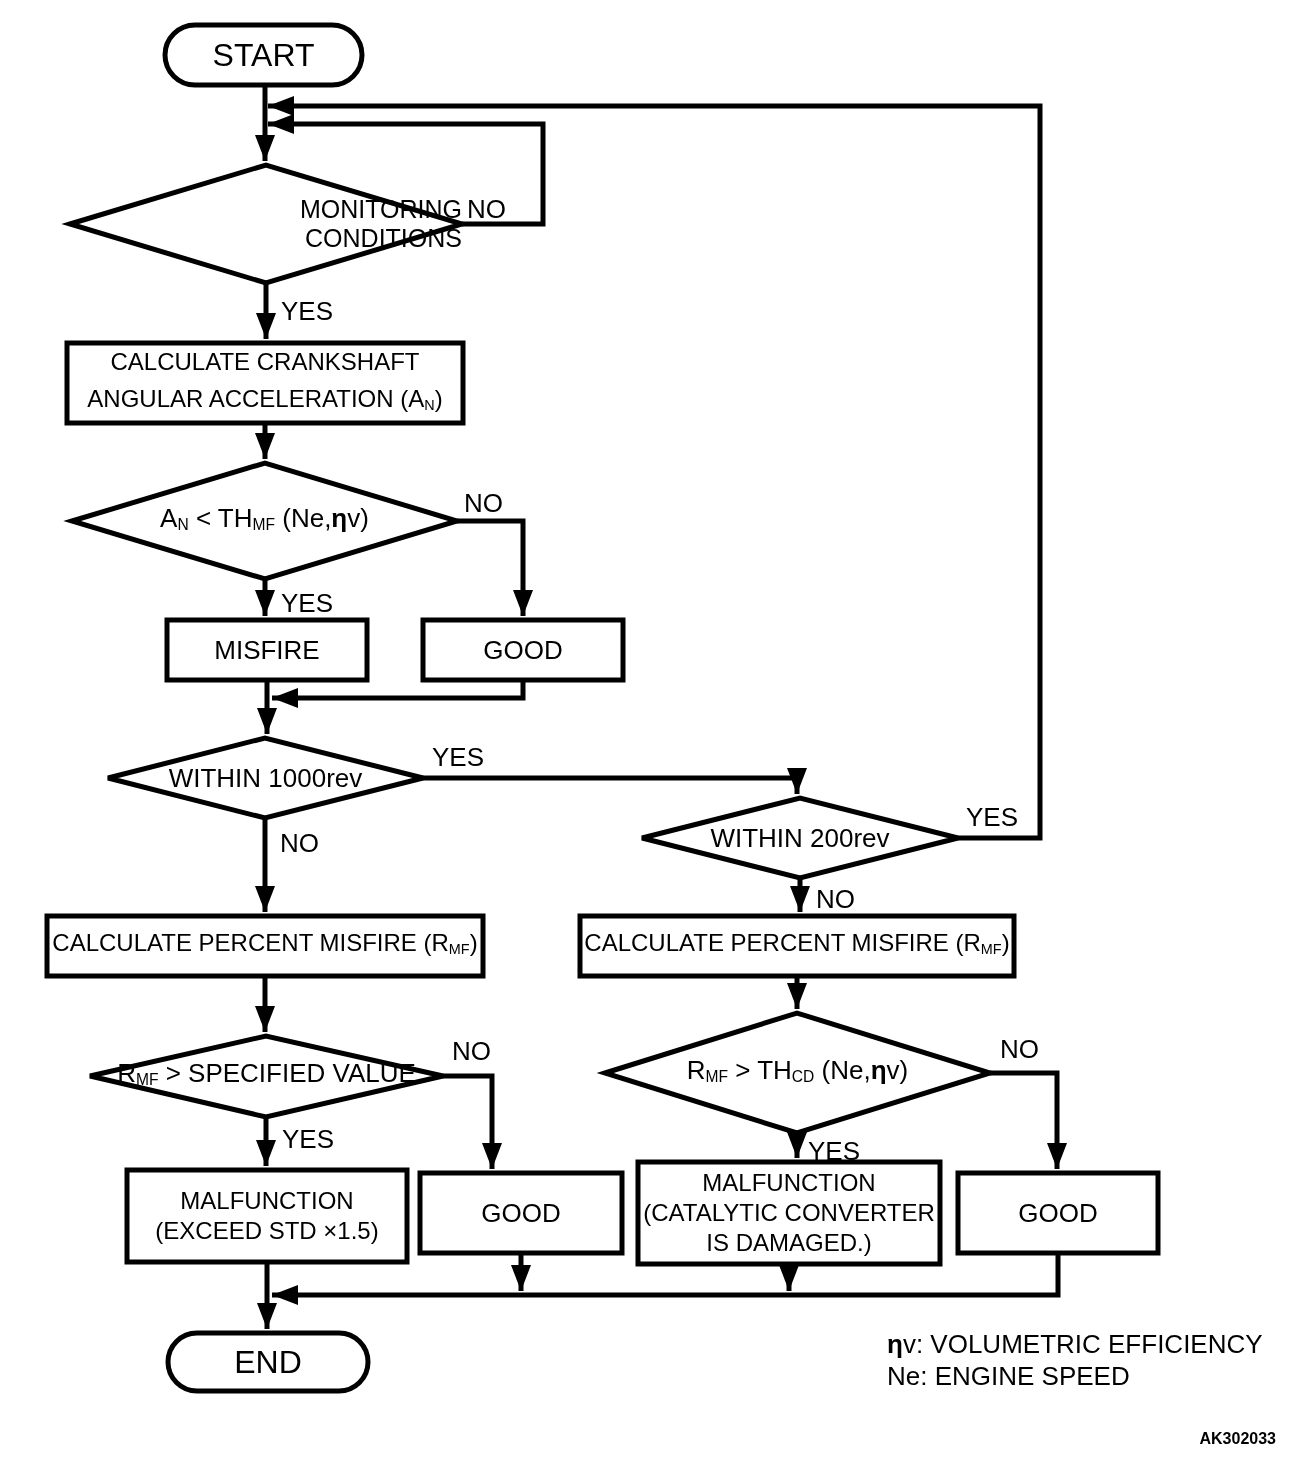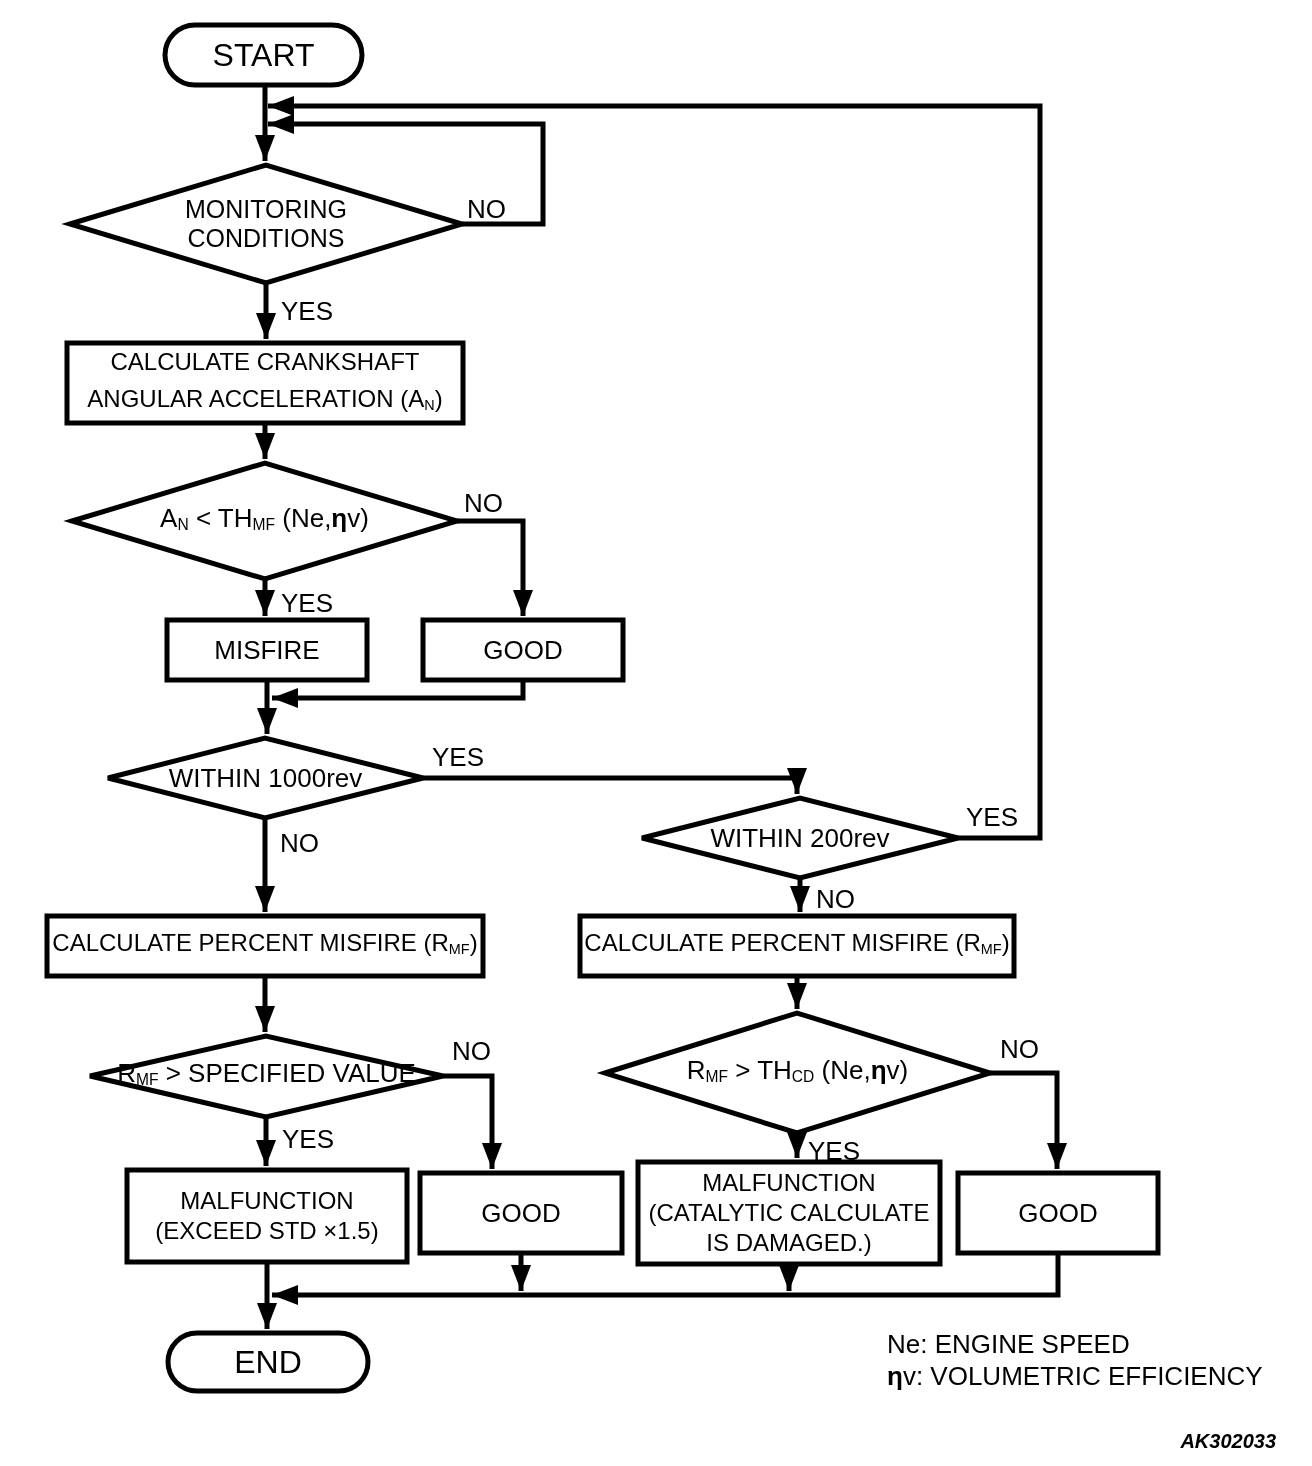--- a/index.html
+++ b/index.html
@@ -29,21 +29,21 @@
     white-space:nowrap;
   }
   .sub { font-size:0.6em; vertical-align:-0.18em; }
   .eta { font-weight:700; }
   .legend {
     position:absolute; left:887px; top:1328px;
     font-size:26px; line-height:32px; white-space:nowrap;
   }
   .figure-id {
     position:absolute; left:1100px; top:1430px; width:176px;
-    text-align:right; font-size:20px; font-weight:700;font-style:italic;
+    text-align:right; font-size:16px; font-weight:700;
   }
 </style>
 </head>
 <body>
 
 <div class="canvas">
 
   <svg class="wires" width="1312" height="1466" viewBox="0 0 1312 1466">
     <defs>
       <marker id="arrow" markerUnits="userSpaceOnUse" markerWidth="27" markerHeight="21" refX="26" refY="10" orient="auto">
@@ -95,21 +95,21 @@
         <rect x="958" y="1173" width="200" height="80"></rect>
         <rect x="168" y="1333" width="200" height="58" rx="29"></rect>
       </g>
     </g>
   </svg>
 
   <div class="node big" style="left:165px;top:25px;width:197px;height:60px;">
     <span>START</span>
   </div>
 
-  <div class="node" style="left:70px;top:165px;width:392px;height:118px;font-size:25px;">
+  <div class="node" style="left:70px;top:165px;width:392px;height:118px;font-size:25px;align-items:flex-end;">
     <span class="row">MONITORING</span>
     <span class="row">CONDITIONS</span>
   </div>
 
   <div class="node" style="left:67px;top:343px;width:396px;height:80px;gap:8px;">
     <span class="row">CALCULATE CRANKSHAFT</span>
     <span class="row"><span>ANGULAR ACCELERATION (A</span><span class="sub">N</span><span>)</span></span>
   </div>
 
   <div class="node mid" style="left:72px;top:463px;width:385px;height:116px;">
@@ -152,21 +152,21 @@
     <span class="row">MALFUNCTION</span>
     <span class="row">(EXCEED STD ×1.5)</span>
   </div>
 
   <div class="node mid" style="left:420px;top:1173px;width:202px;height:80px;">
     <span>GOOD</span>
   </div>
 
   <div class="node" style="left:638px;top:1162px;width:302px;height:102px;line-height:30px;">
     <span class="row">MALFUNCTION</span>
-    <span class="row">(CATALYTIC CALCULATE</span>
+    <span class="row">(CATALYTIC CONVERTER</span>
     <span class="row">IS DAMAGED.)</span>
   </div>
 
   <div class="node mid" style="left:958px;top:1173px;width:200px;height:80px;">
     <span>GOOD</span>
   </div>
 
   <div class="node big" style="left:168px;top:1333px;width:200px;height:58px;">
     <span>END</span>
   </div>
@@ -178,19 +178,19 @@
   <div class="edge-label" style="left:432px;top:742px;">YES</div>
   <div class="edge-label" style="left:280px;top:828px;">NO</div>
   <div class="edge-label" style="left:966px;top:802px;">YES</div>
   <div class="edge-label" style="left:816px;top:884px;">NO</div>
   <div class="edge-label" style="left:452px;top:1036px;">NO</div>
   <div class="edge-label" style="left:282px;top:1124px;">YES</div>
   <div class="edge-label" style="left:1000px;top:1034px;">NO</div>
   <div class="edge-label" style="left:808px;top:1136px;">YES</div>
 
   <div class="legend">
+    <div><span class="eta">η</span><span>v: VOLUMETRIC EFFICIENCY</span></div>
     <div>Ne: ENGINE SPEED</div>
-    <div><span class="eta">η</span><span>v: VOLUMETRIC EFFICIENCY</span></div>
   </div>
 
   <div class="figure-id">AK302033</div>
 
 </div>
 
 </body></html>

